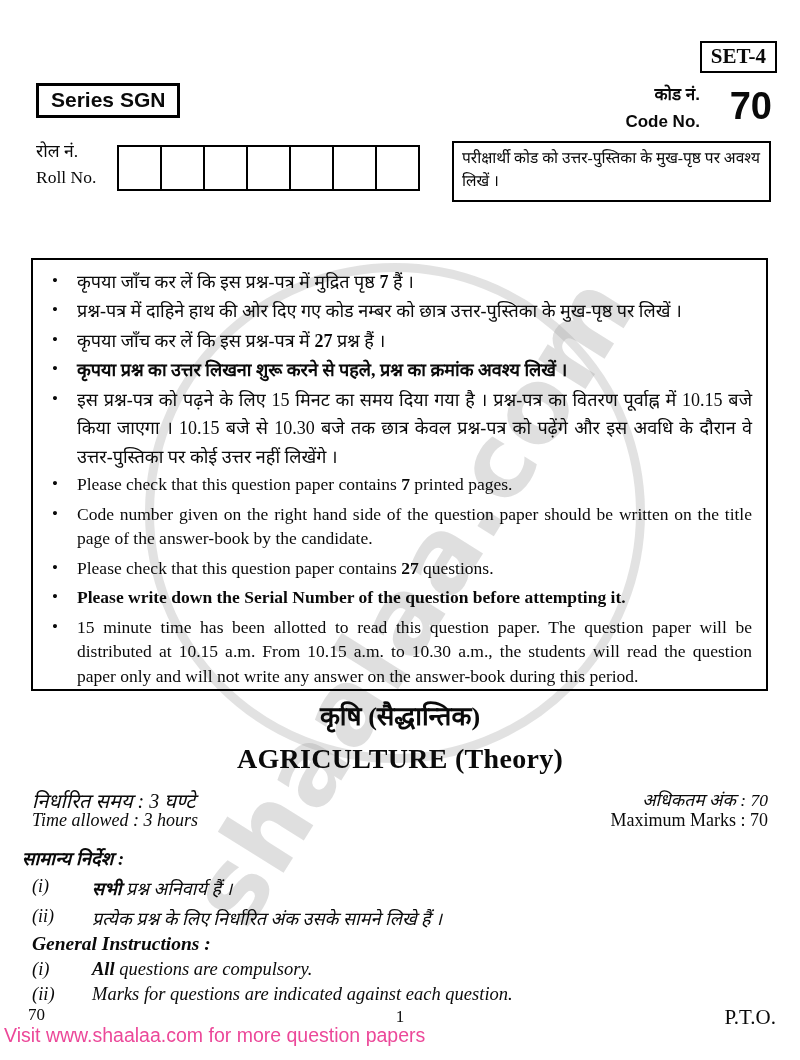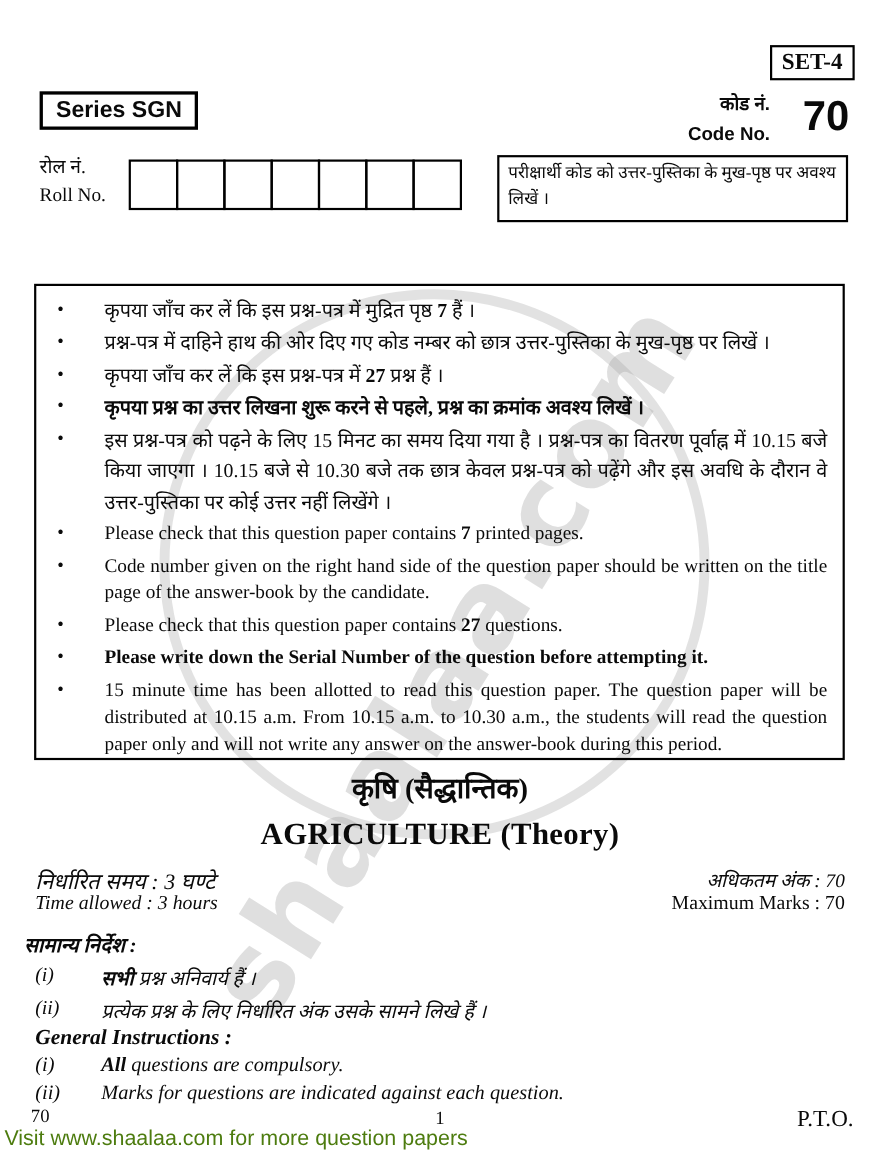--- a/index.html
+++ b/index.html
@@ -40,21 +40,21 @@
 
   .cand-box{top:141px;left:452px;width:319px;border:2px solid #000;
     padding:3px 8px 7px;box-sizing:border-box;}
   .cand-hi{font-size:15.5px;line-height:1.5;}
   .cand-en{font-size:15px;line-height:1.4;margin-top:6px;}
 
   .notice-box{top:258px;left:31px;width:737px;height:433px;
     border:2.5px solid #000;box-sizing:border-box;padding:8px 8px 0 0;}
   .n-row{display:flex;align-items:flex-start;}
   .n-blt{flex:none;width:44px;text-align:center;font-size:17px;}
-  .n-text{flex:1;padding-right:6px;margin-left:18px;}
+  .n-text{flex:1;padding-right:6px;}
   .n-row.hi{font-size:18px;line-height:1.58;margin-bottom:1px;}
   .n-row.en{font-size:17.5px;line-height:1.4;margin-bottom:5px;}
   .just{text-align:justify;}
 
   .title-hi{top:697px;left:0;width:100%;text-align:center;
     font-weight:bold;font-size:26px;}
   .title-en{top:743px;left:0;width:100%;text-align:center;
     font-weight:bold;font-size:28px;letter-spacing:.3px;}
 
   .meta-l-hi{top:787px;left:32px;font-size:20px;font-style:italic;}
@@ -67,21 +67,21 @@
   .gi-row{left:32px;width:730px;display:flex;font-style:italic;}
   .gi-row.hi{font-size:18px;}
   .gi-row.en{font-size:18.5px;}
   .gi-num{flex:none;width:60px;}
   .gi-text{flex:1;}
   .r1{top:876px;} .r2{top:906px;} .r3{top:959px;} .r4{top:984px;}
 
   .foot-code{top:1005px;left:28px;font-size:17px;}
   .foot-page{top:1007px;left:0;width:100%;text-align:center;font-size:17px;}
   .foot-pto{top:1005px;right:24px;font-size:21px;}
-  .site-note{top:1024px;left:4px;font-size:19.5px;color:#4d7c0f;}
+  .site-note{top:1024px;left:4px;font-size:19.5px;color:#ec4899;}
 </style>
 </head>
 <body>
 
 <div class="page">
 
   <div class="wm-ring"></div>
   <div class="wm-text">shaalaa.com</div>
 
   <div class="abs set-box">SET-4</div>

